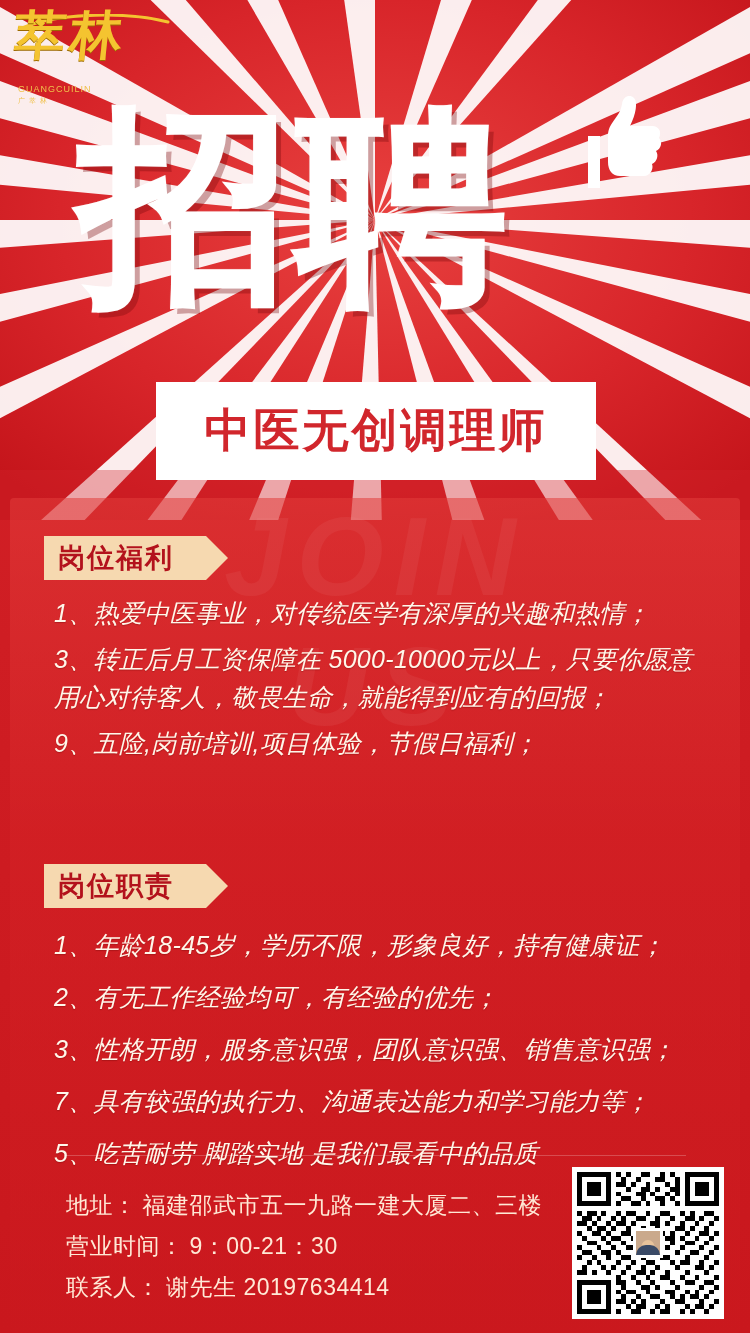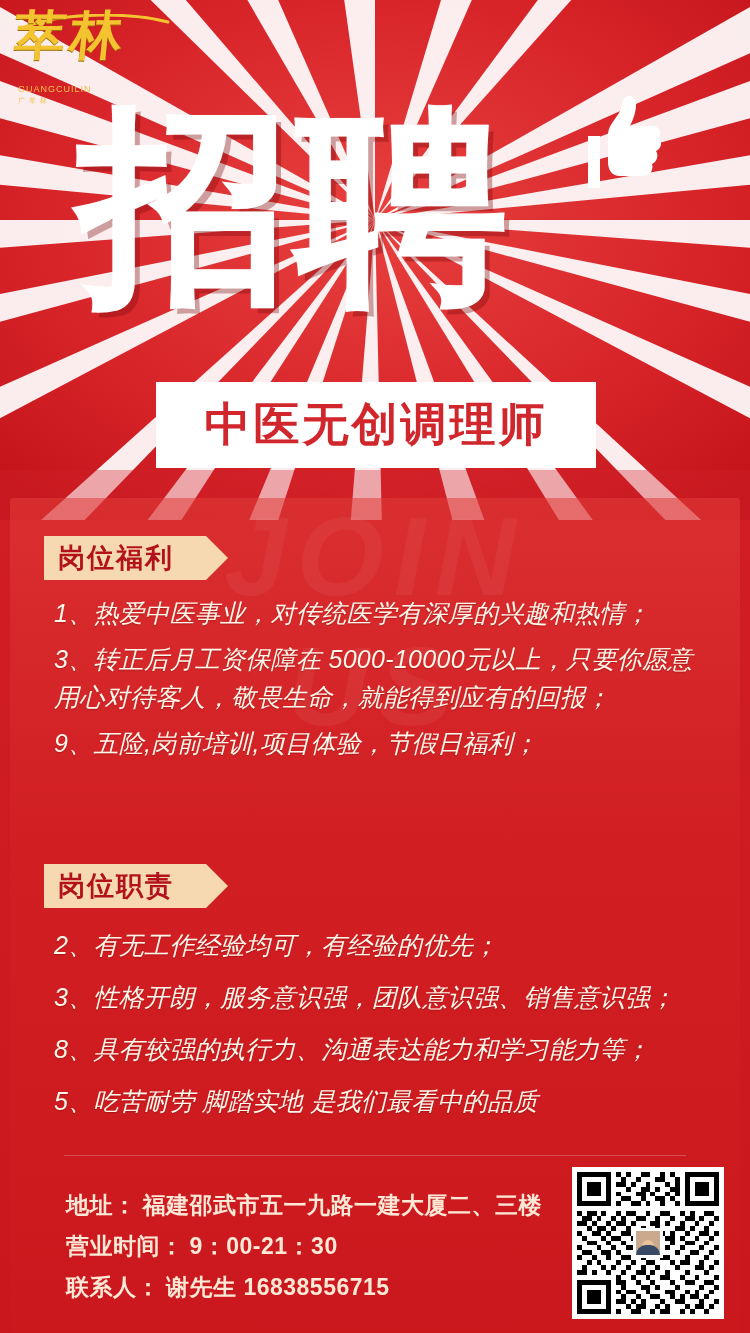--- a/index.html
+++ b/index.html
@@ -88,21 +88,21 @@
     position: absolute;
     right: 86px; top: 92px;
     width: 84px; height: 104px;
     z-index: 9;
   }
 
   
   .subtitle-bar {
     position: absolute;
     left: 156px; top: 382px;
-    width: 440px; height: 86px;
+    width: 440px; height: 98px;
     background: #ffffff;
     display: flex;
     align-items: center;
     justify-content: center;
     z-index: 8;
   }
   .subtitle-bar .txt {
     font-size: 46px;
     font-weight: bold;
     color: #d1262c;
@@ -210,21 +210,20 @@
   .footer-sep {
     position: absolute;
     left: 64px; top: 0;
     width: 622px; height: 1px;
     background: rgba(255,255,255,0.22);
   }
   .contact {
     position: absolute;
     left: 66px; top: 30px;
     width: 480px;
-    font-weight: bold;
   }
   .contact-line {
     color: #ffe9d6;
     font-size: 23px;
     line-height: 1.78;
     letter-spacing: 0.5px;
     white-space: nowrap;
   }
   .contact-line .k { margin-right: 6px; }
 
@@ -339,39 +338,40 @@
       <div class="item">3、转正后月工资保障在 5000-10000元以上，只要你愿意用心对待客人，敬畏生命，就能得到应有的回报；</div>
       <div class="item">9、五险,岗前培训,项目体验，节假日福利；</div>
     </div>
 
     <div class="sec2">
       <div class="section-tag">
         <span class="label">岗位职责</span>
       </div>
     </div>
     <div class="items items2">
+      <div class="item">1、年龄18-45岁，学历不限，形象良好，持有健康证；</div>
       <div class="item">2、有无工作经验均可，有经验的优先；</div>
       <div class="item">3、性格开朗，服务意识强，团队意识强、销售意识强；</div>
-      <div class="item">8、具有较强的执行力、沟通表达能力和学习能力等；</div>
+      <div class="item">7、具有较强的执行力、沟通表达能力和学习能力等；</div>
       <div class="item">5、吃苦耐劳 脚踏实地 是我们最看中的品质</div>
     </div>
   </div>
 
   <div class="footer">
     <div class="footer-sep"></div>
 
     <div class="contact">
       <div class="contact-line">
         <span class="k">地址：</span><span>福建邵武市五一九路一建大厦二、三楼</span>
       </div>
       <div class="contact-line">
         <span class="k">营业时间：</span><span>9：00-21：30</span>
       </div>
       <div class="contact-line">
-        <span class="k">联系人：</span><span>谢先生  16838556715</span>
+        <span class="k">联系人：</span><span>谢先生  20197634414</span>
       </div>
     </div>
 
     <div class="qr">
       <div class="qr-inner">
         <svg width="142" height="142" viewBox="0 0 29 29" shape-rendering="crispEdges" xmlns="http://www.w3.org/2000/svg" aria-hidden="true">
           <rect width="29" height="29" fill="#ffffff"></rect>
           <g fill="#000000">
             <rect x="0" y="0" width="7" height="1"></rect>
               <rect x="0" y="6" width="7" height="1"></rect>

